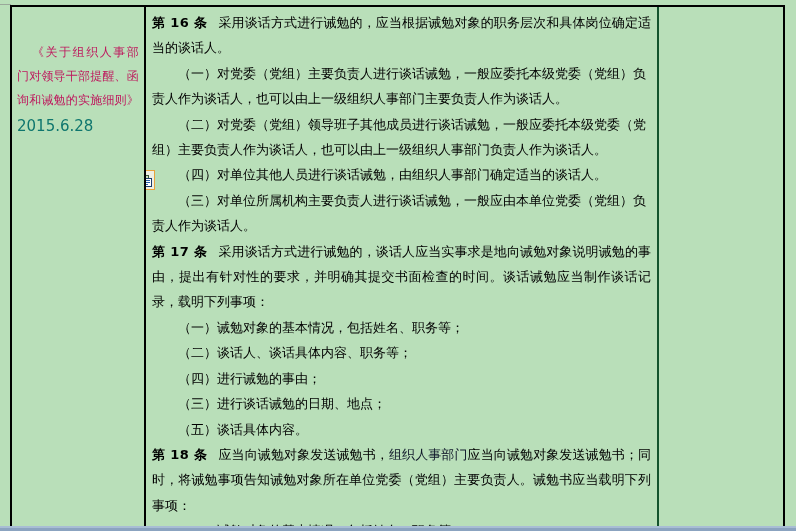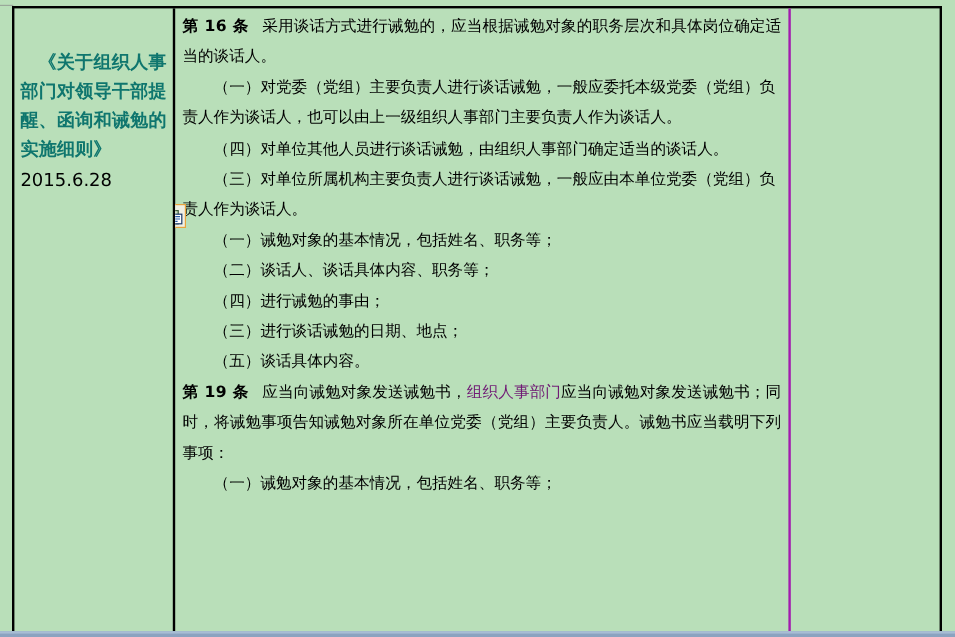--- a/index.html
+++ b/index.html
@@ -53,52 +53,51 @@
     flex: 0 0 134px;
     border-right: 2px solid #000;
     box-sizing: border-box;
     padding: 0;
     position: relative;
   }
 
   .col-body {
     width: 513px;
     flex: 0 0 513px;
-    border-right: 2px solid #a21caf;
+    border-right: 2px solid #14532d;
     box-sizing: border-box;
     position: relative;
     overflow: hidden;
   }
 
   .col-note {
     flex: 1 1 auto;
     box-sizing: border-box;
   }
 
   
   .title-inner {
     padding: 33px 5px 0 5px;
     text-align: justify;
     text-align-last: left;
   }
   .title-text {
-    font-size: 15px;
+    font-size: 12px;
     line-height: 24px;
-    color: #0f766e;
+    color: #be185d;
     text-indent: 15px;
     letter-spacing: 0.2px;
     word-break: break-all;
-    font-weight: bold;
   }
   .title-date {
     margin-top: 4px;
     text-align: right;
     font-size: 15px;
     line-height: 20px;
-    color: #000000;
+    color: #0f766e;
     padding-right: 2px;
   }
 
   
   .body-inner {
     padding: 3px 6px 0 6px;
     font-size: 13px;
     line-height: 25.4px;
     color: #000;
   }
@@ -115,21 +114,21 @@
   .art-gap {
     display: inline-block;
     width: 11px;
   }
   .sub {
     margin: 0;
     text-indent: 26px;
     word-break: break-all;
   }
   .red {
-    color: #701a75;
+    color: #0f172a;
   }
 
   
   .paste-tag {
     position: absolute;
     left: -12px;
     top: 163px;
     width: 21px;
     height: 20px;
     border: 1px solid #e8a33d;
@@ -186,30 +185,32 @@
           <line x1="7" y1="7.5" x2="13" y2="7.5" stroke="#2a5fa8" stroke-width="1"></line>
           <line x1="7" y1="9.5" x2="13" y2="9.5" stroke="#2a5fa8" stroke-width="1"></line>
           <line x1="7" y1="11.5" x2="11" y2="11.5" stroke="#2a5fa8" stroke-width="1"></line>
         </svg>
       </div>
 
       <div class="body-inner">
 
         <p class="art"><span class="art-num">第 16 条</span><span class="art-gap"></span><span>采用谈话方式进行诫勉的，应当根据诫勉对象的职务层次和具体岗位确定适当的谈话人。</span></p>
         <p class="sub">（一）对党委（党组）主要负责人进行谈话诫勉，一般应委托本级党委（党组）负责人作为谈话人，也可以由上一级组织人事部门主要负责人作为谈话人。</p>
+        <p class="sub">（二）对党委（党组）领导班子其他成员进行谈话诫勉，一般应委托本级党委（党组）主要负责人作为谈话人，也可以由上一级组织人事部门负责人作为谈话人。</p>
         <p class="sub">（四）对单位其他人员进行谈话诫勉，由组织人事部门确定适当的谈话人。</p>
         <p class="sub">（三）对单位所属机构主要负责人进行谈话诫勉，一般应由本单位党委（党组）负责人作为谈话人。</p>
 
+        <p class="art"><span class="art-num">第 17 条</span><span class="art-gap"></span><span>采用谈话方式进行诫勉的，谈话人应当实事求是地向诫勉对象说明诫勉的事由，提出有针对性的要求，并明确其提交书面检查的时间。谈话诫勉应当制作谈话记录，载明下列事项：</span></p>
         <p class="sub">（一）诫勉对象的基本情况，包括姓名、职务等；</p>
         <p class="sub">（二）谈话人、谈话具体内容、职务等；</p>
         <p class="sub">（四）进行诫勉的事由；</p>
         <p class="sub">（三）进行谈话诫勉的日期、地点；</p>
         <p class="sub">（五）谈话具体内容。</p>
 
-        <p class="art"><span class="art-num">第 19 条</span><span class="art-gap"></span><span>应当向诫勉对象发送诫勉书，</span><span class="red">组织人事部门</span><span>应当向诫勉对象发送诫勉书；同时，将诫勉事项告知诫勉对象所在单位党委（党组）主要负责人。诫勉书应当载明下列事项：</span></p>
+        <p class="art"><span class="art-num">第 18 条</span><span class="art-gap"></span><span>应当向诫勉对象发送诫勉书，</span><span class="red">组织人事部门</span><span>应当向诫勉对象发送诫勉书；同时，将诫勉事项告知诫勉对象所在单位党委（党组）主要负责人。诫勉书应当载明下列事项：</span></p>
         <p class="sub">（一）诫勉对象的基本情况，包括姓名、职务等；</p>
 
       </div>
     </div>
 
     <div class="col-note">
       <div></div>
     </div>
 
   </div>

